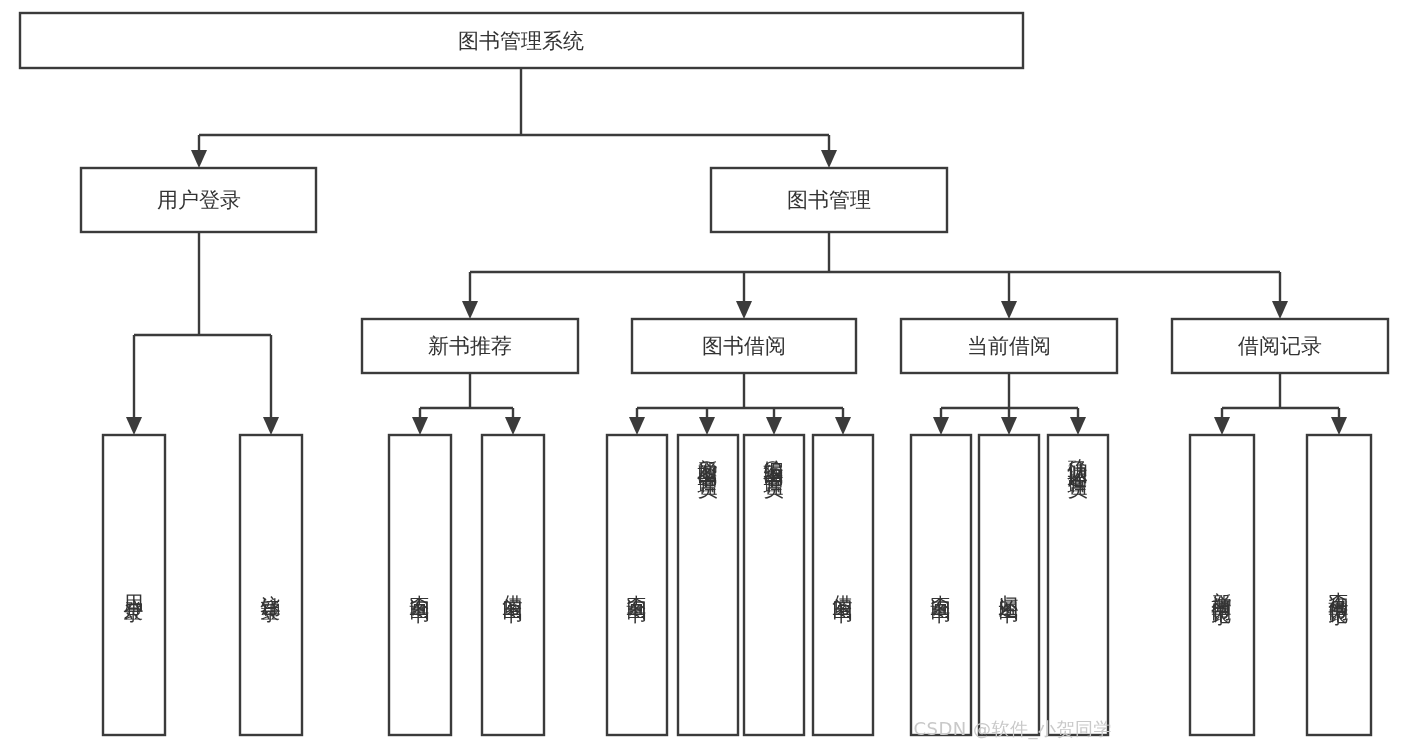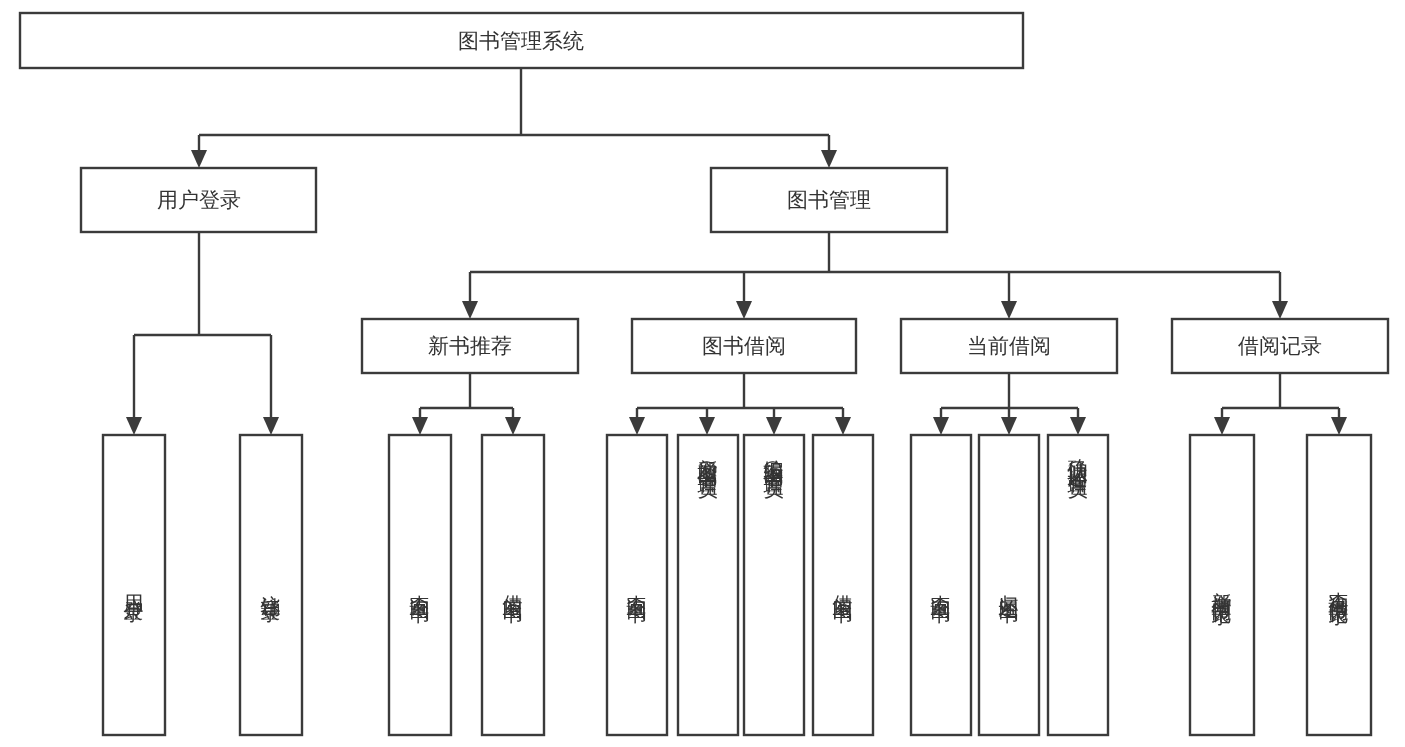--- a/index.html
+++ b/index.html
@@ -247,14 +247,15 @@
     <span class="leaf-label">确认归还（管理员）</span>
   </div>
 
   <div class="leaf-label-wrap center-v" style="left:1190px; top:435px; width:64px; height:300px;">
     <span class="leaf-label">新增借阅记录</span>
   </div>
   <div class="leaf-label-wrap center-v" style="left:1307px; top:435px; width:64px; height:300px;">
     <span class="leaf-label">查询借阅记录</span>
   </div>
 
+  <div class="watermark">CSDN @软件_小贺同学</div>
 
 </div>
 
 </body></html>

